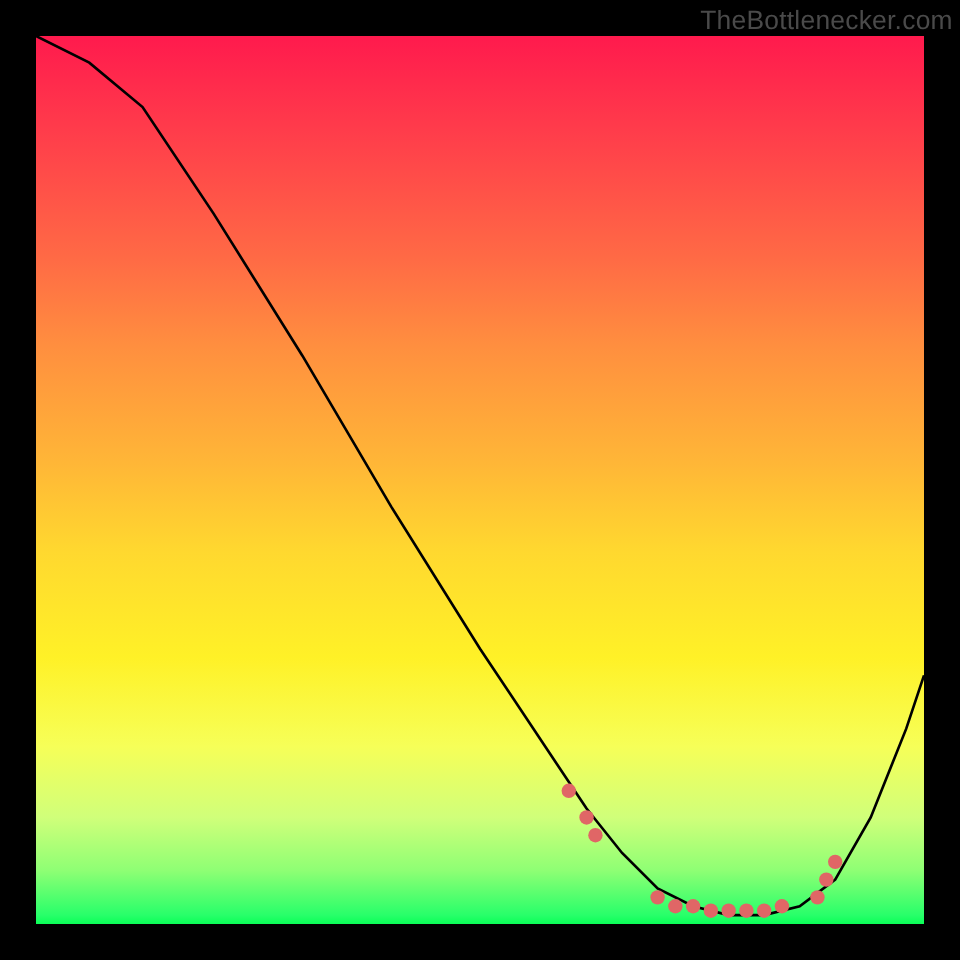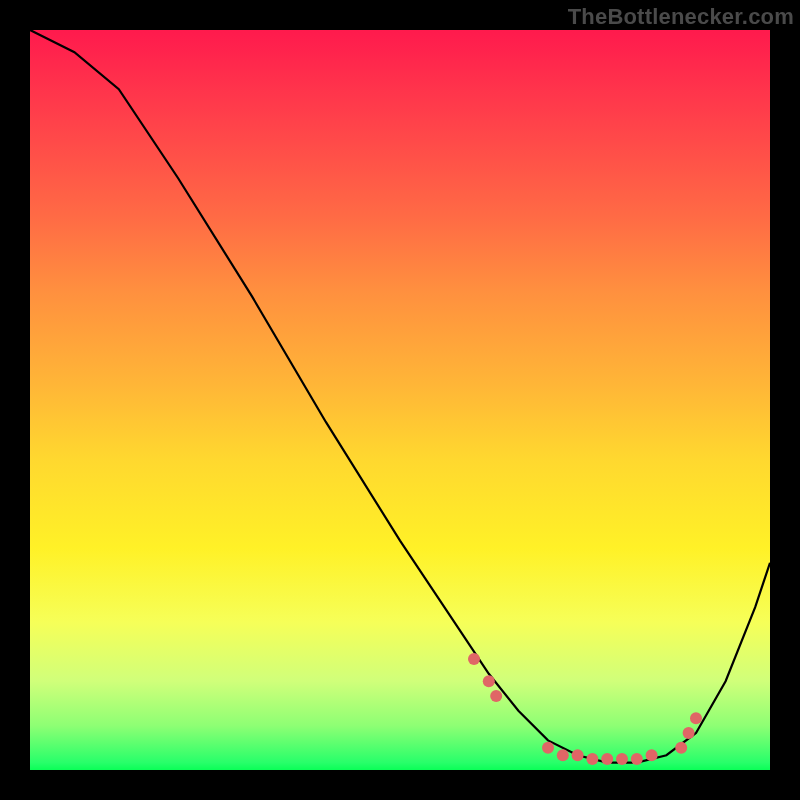--- a/index.html
+++ b/index.html
@@ -39,21 +39,21 @@
       #8eff74 94%,
       #28ff6a 99%,
       #0aff57 100%
     );
   }
   .watermark {
     position: absolute;
     top: 4px;
     right: 6px;
     font-size: 22px;
-    font-weight: 700;
+    font-weight: 400;
     color: #4a4a4a;
     letter-spacing: 0.2px;
     z-index: 10;
     user-select: none;
     text-align: right;
   }
   svg.plot {
     position: absolute;
     left: 0;
     top: 0;

